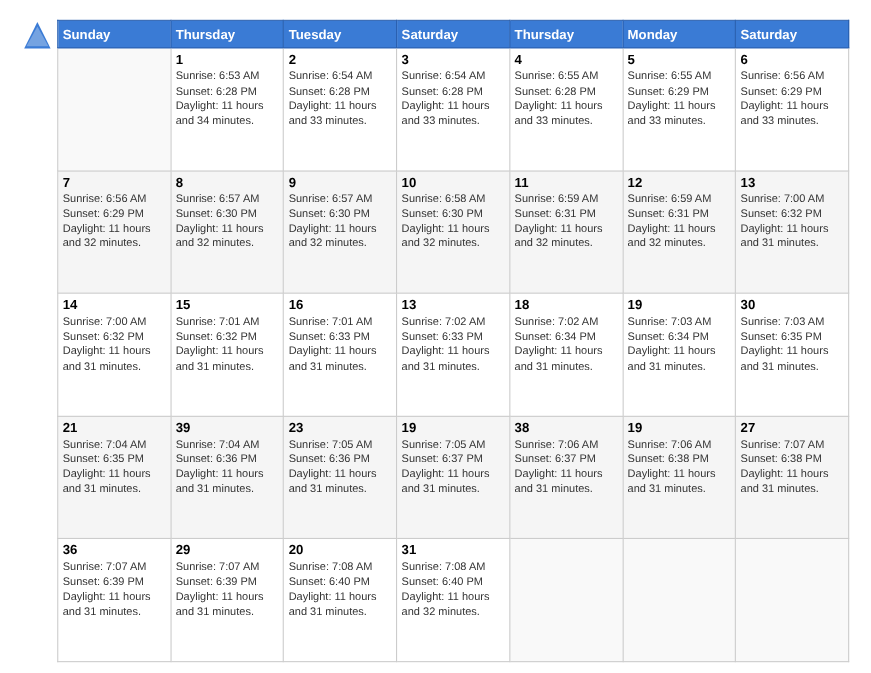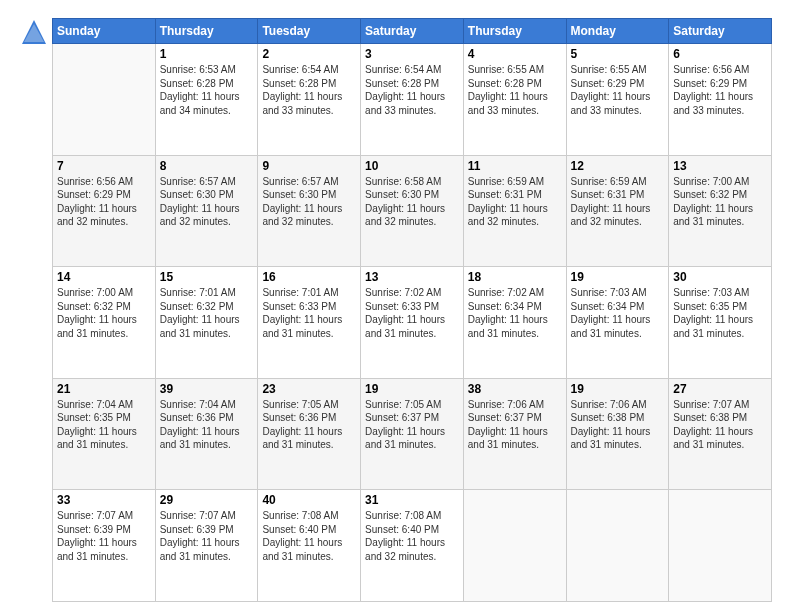--- a/index.html
+++ b/index.html
@@ -321,35 +321,35 @@
           <td>
             <span class="day-num">27</span>
             <div class="cell-info" style="white-space: pre-line;">Sunrise: 7:07 AM
 Sunset: 6:38 PM
 Daylight: 11 hours
 and 31 minutes.</div>
           </td>
         </tr>
         <tr>
           <td>
-            <span class="day-num">33</span>
+            <span class="day-num">36</span>
             <div class="cell-info" style="white-space: pre-line;">Sunrise: 7:07 AM
 Sunset: 6:39 PM
 Daylight: 11 hours
 and 31 minutes.</div>
           </td>
           <td>
             <span class="day-num">29</span>
             <div class="cell-info" style="white-space: pre-line;">Sunrise: 7:07 AM
 Sunset: 6:39 PM
 Daylight: 11 hours
 and 31 minutes.</div>
           </td>
           <td>
-            <span class="day-num">40</span>
+            <span class="day-num">20</span>
             <div class="cell-info" style="white-space: pre-line;">Sunrise: 7:08 AM
 Sunset: 6:40 PM
 Daylight: 11 hours
 and 31 minutes.</div>
           </td>
           <td>
             <span class="day-num">31</span>
             <div class="cell-info" style="white-space: pre-line;">Sunrise: 7:08 AM
 Sunset: 6:40 PM
 Daylight: 11 hours

